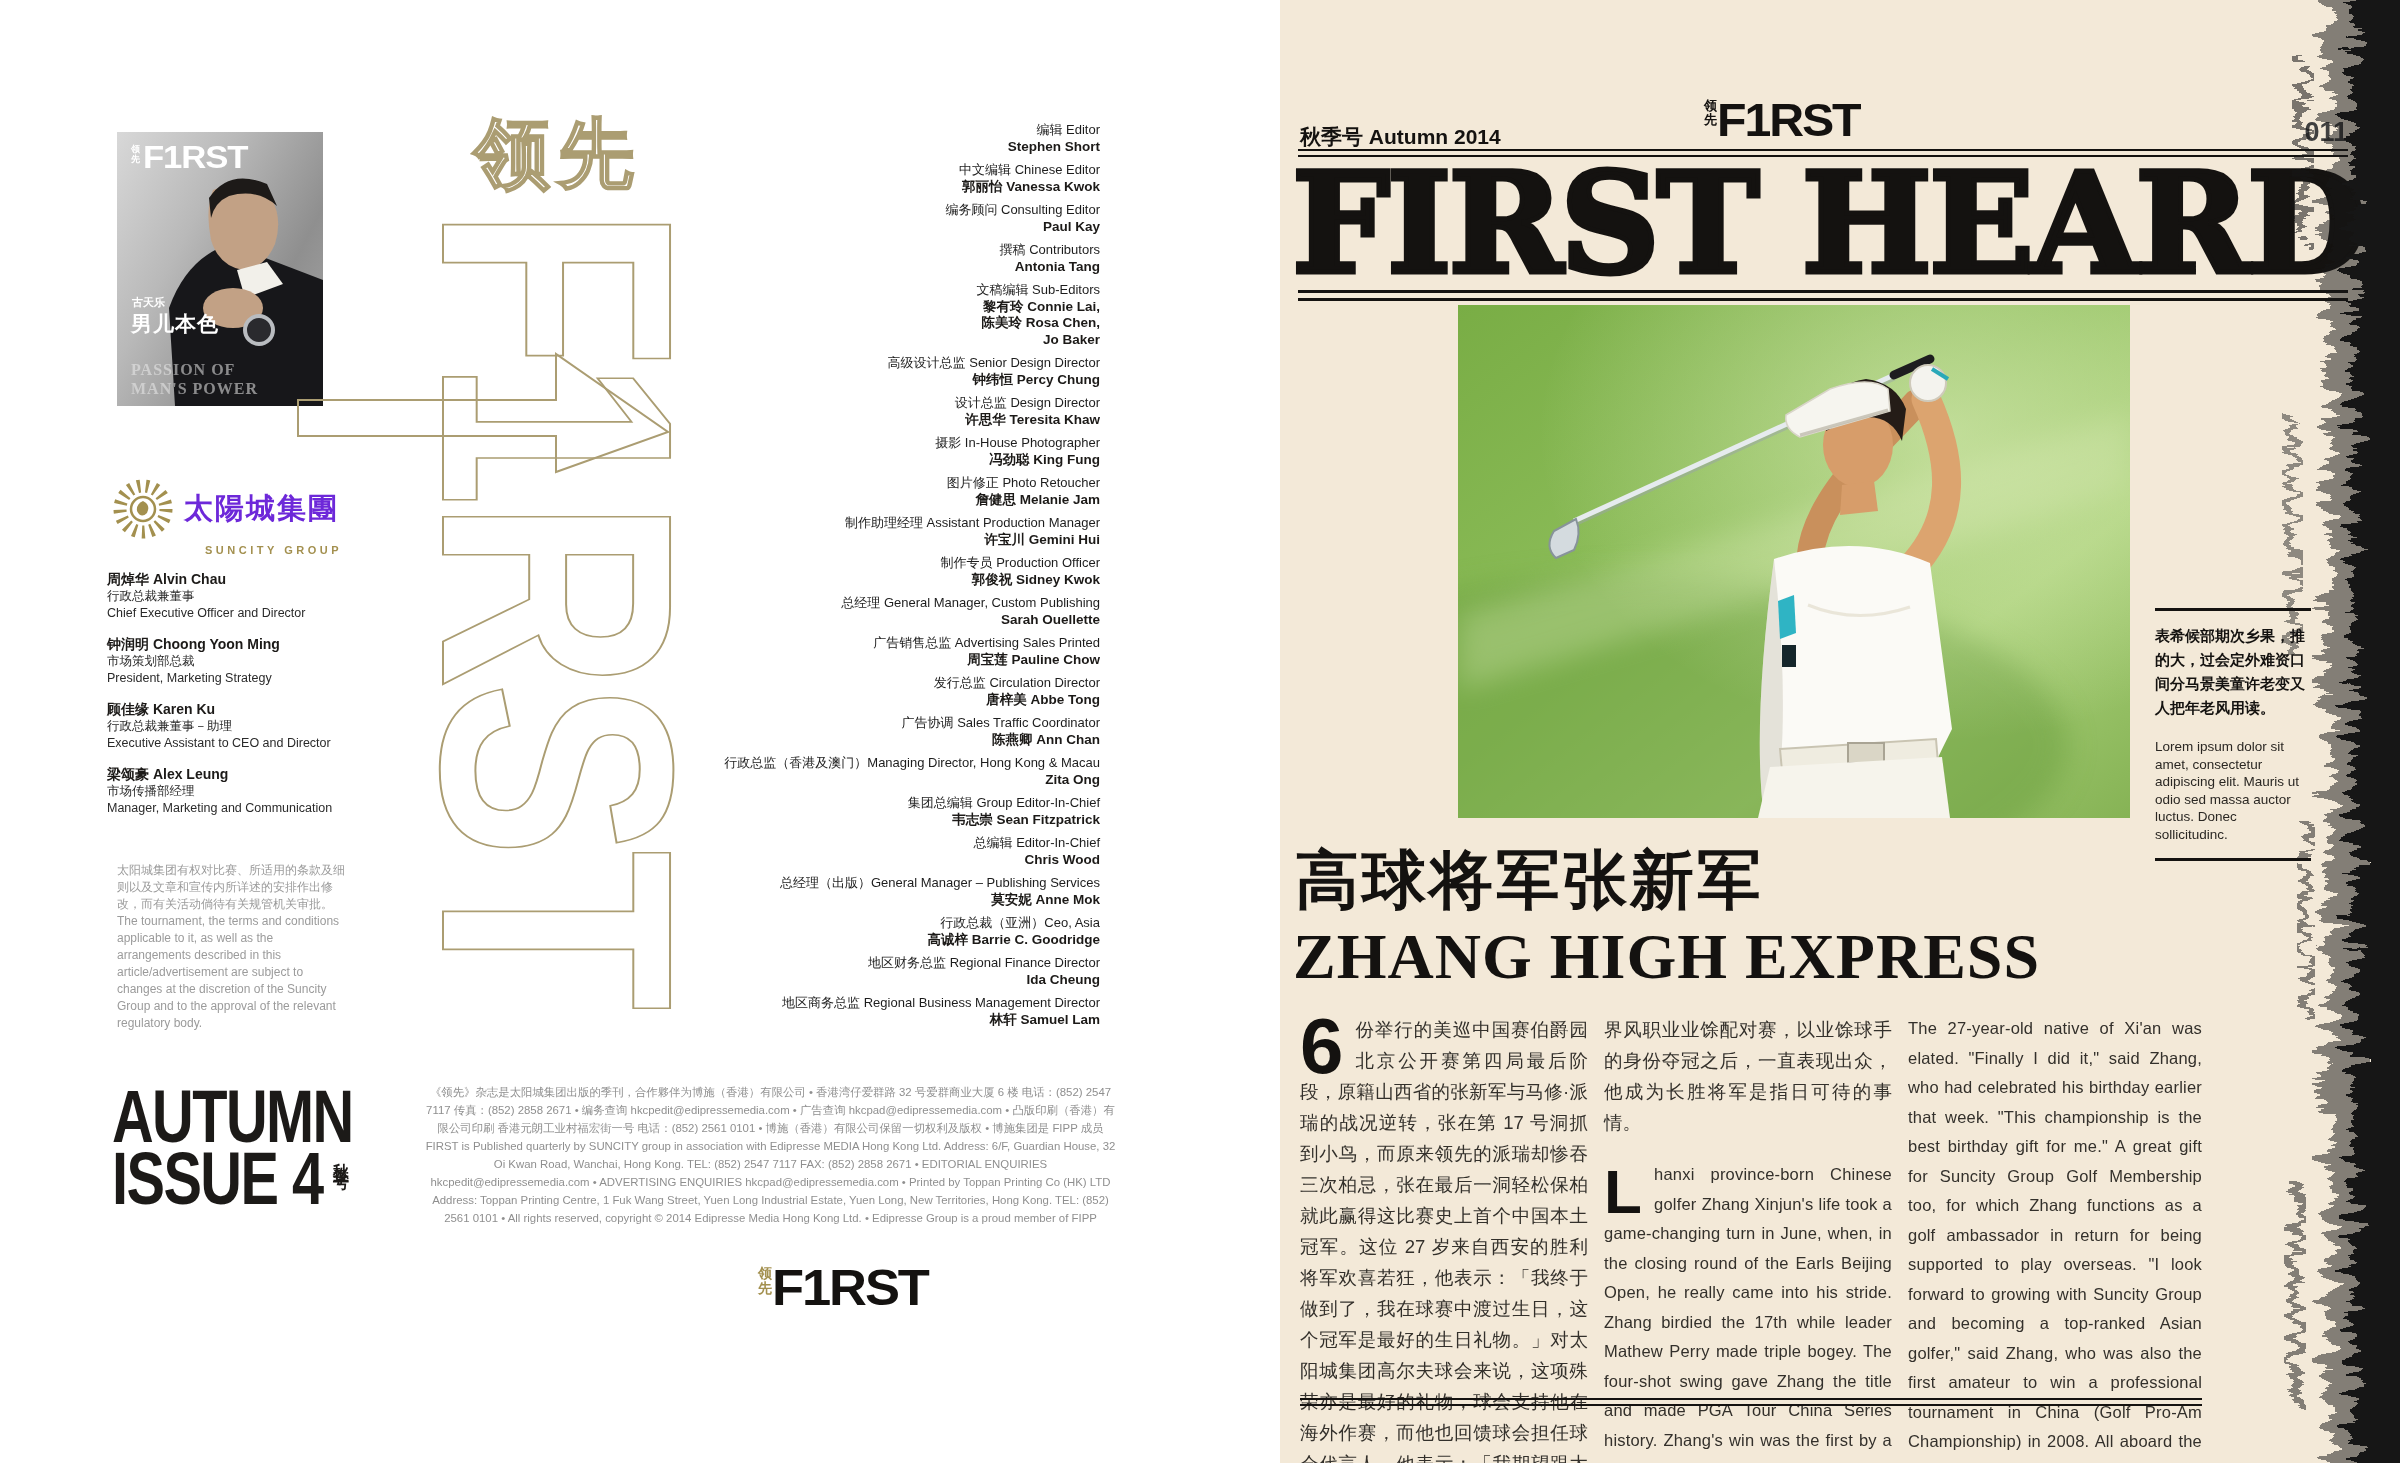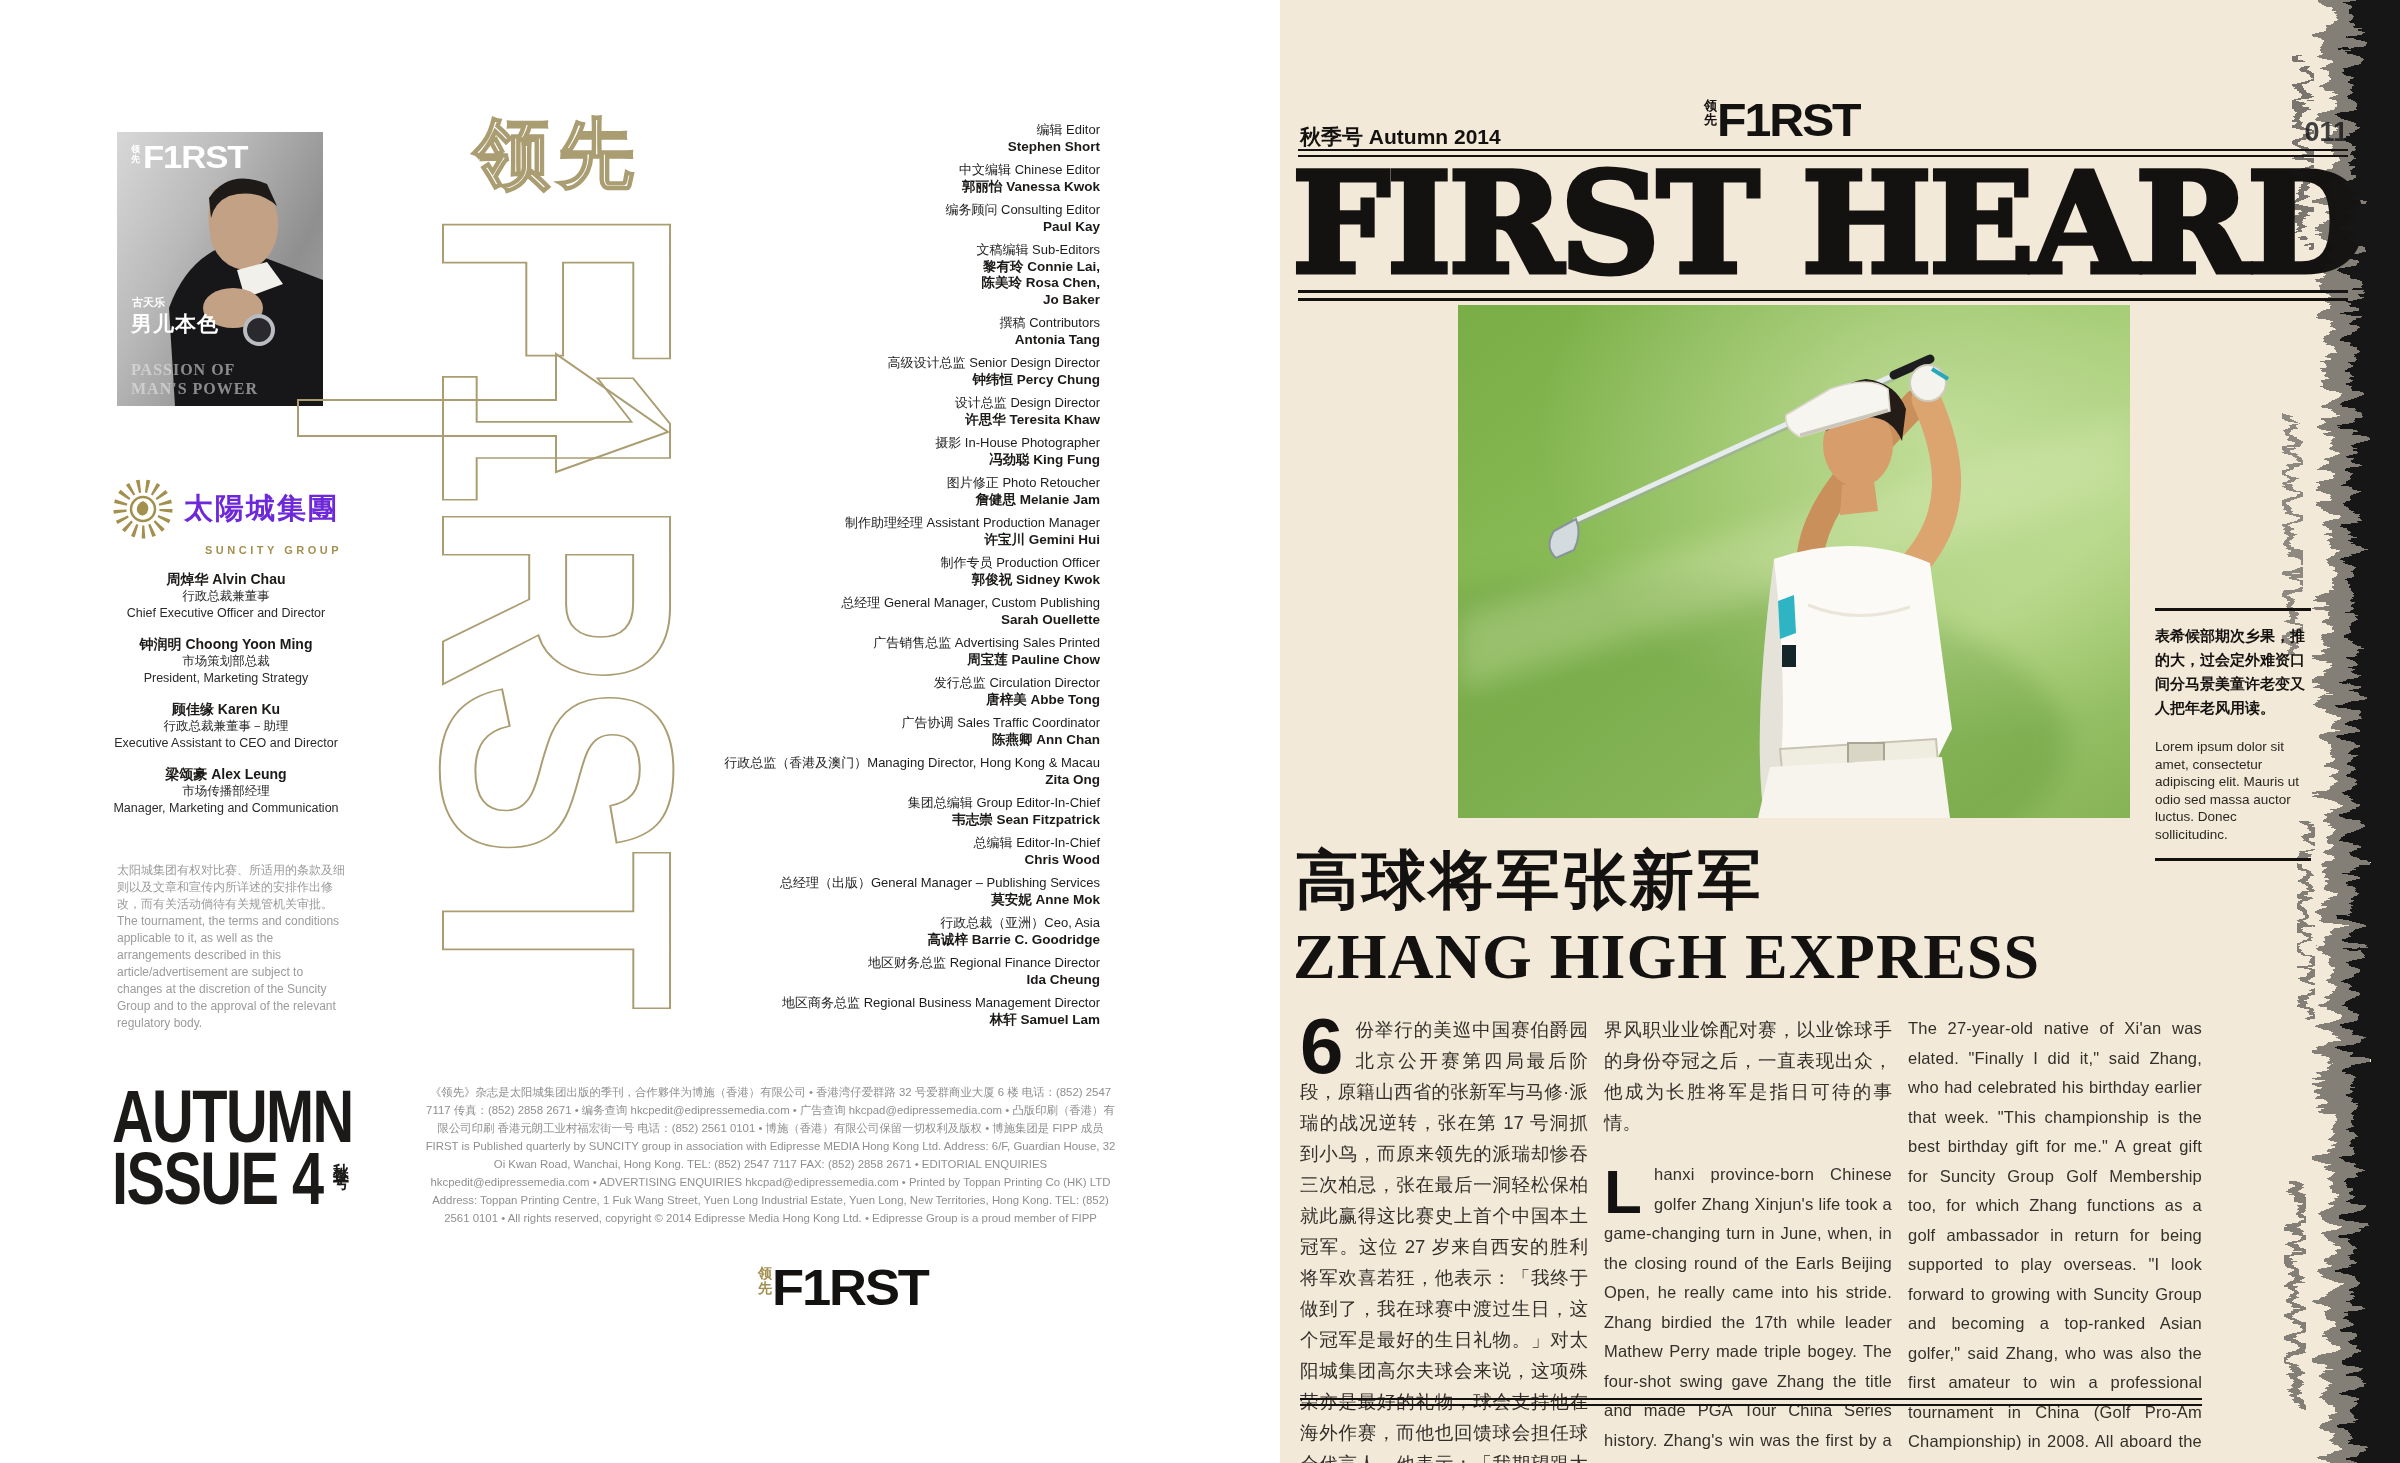--- a/index.html
+++ b/index.html
@@ -19,21 +19,21 @@
   #cover .cv-title{position:absolute;left:14px;bottom:68px;font-size:21px;font-weight:bold;color:#fff;letter-spacing:1px;}
   #cover .cv-sub{position:absolute;left:14px;bottom:8px;width:150px;font-family:"Liberation Serif",serif;font-size:16px;line-height:19px;font-weight:bold;color:rgba(235,235,235,.55);letter-spacing:1px;}
 
   
   #suncity{left:112px;top:478px;width:230px;}
   #suncity .row{display:flex;align-items:center;gap:10px;}
   #suncity .cn{font-size:29px;font-weight:bold;color:#6d28d9;letter-spacing:2px;}
   #suncity .en{margin-top:4px;margin-left:72px;font-size:11px;font-weight:bold;color:#a3904f;letter-spacing:3.5px;text-align:right;}
 
   
-  #execs{left:101px;top:570px;width:250px;text-align:center;}
+  #execs{left:107px;top:570px;width:250px;}
   .exec{margin-bottom:13px;}
   .exec .nm{font-size:14px;font-weight:bold;line-height:18px;}
   .exec .t1,.exec .t2{font-size:12.5px;line-height:17px;color:#2a2a2a;}
 
   
   #disclaimer{left:117px;top:862px;width:228px;font-size:12px;line-height:17px;color:#9b9b9b;}
 
   
   #issue{left:112px;top:1086px;}
   #issue .big{font-size:74px;line-height:62px;font-weight:900;letter-spacing:-2px;transform:scaleX(0.78);transform-origin:left top;white-space:nowrap;}
@@ -189,28 +189,28 @@
       </div>
     <div class="credit">
         <div class="c-label">中文编辑 Chinese Editor</div>
         <div class="c-name">郭丽怡 Vanessa Kwok</div>
       </div>
     <div class="credit">
         <div class="c-label">编务顾问 Consulting Editor</div>
         <div class="c-name">Paul Kay</div>
       </div>
     <div class="credit">
+        <div class="c-label">撰稿 Contributors</div>
+        <div class="c-name">Antonia Tang</div>
+      </div>
+    <div class="credit">
         <div class="c-label">文稿编辑 Sub-Editors</div>
         <div class="c-name">黎有玲 Connie Lai,</div>
         <div class="c-name">陈美玲 Rosa Chen,</div>
         <div class="c-name">Jo Baker</div>
-      </div>
-    <div class="credit">
-        <div class="c-label">撰稿 Contributors</div>
-        <div class="c-name">Antonia Tang</div>
       </div>
     <div class="credit">
         <div class="c-label">高级设计总监 Senior Design Director</div>
         <div class="c-name">钟纬恒 Percy Chung</div>
       </div>
     <div class="credit">
         <div class="c-label">设计总监 Design Director</div>
         <div class="c-name">许思华 Teresita Khaw</div>
       </div>
     <div class="credit">

